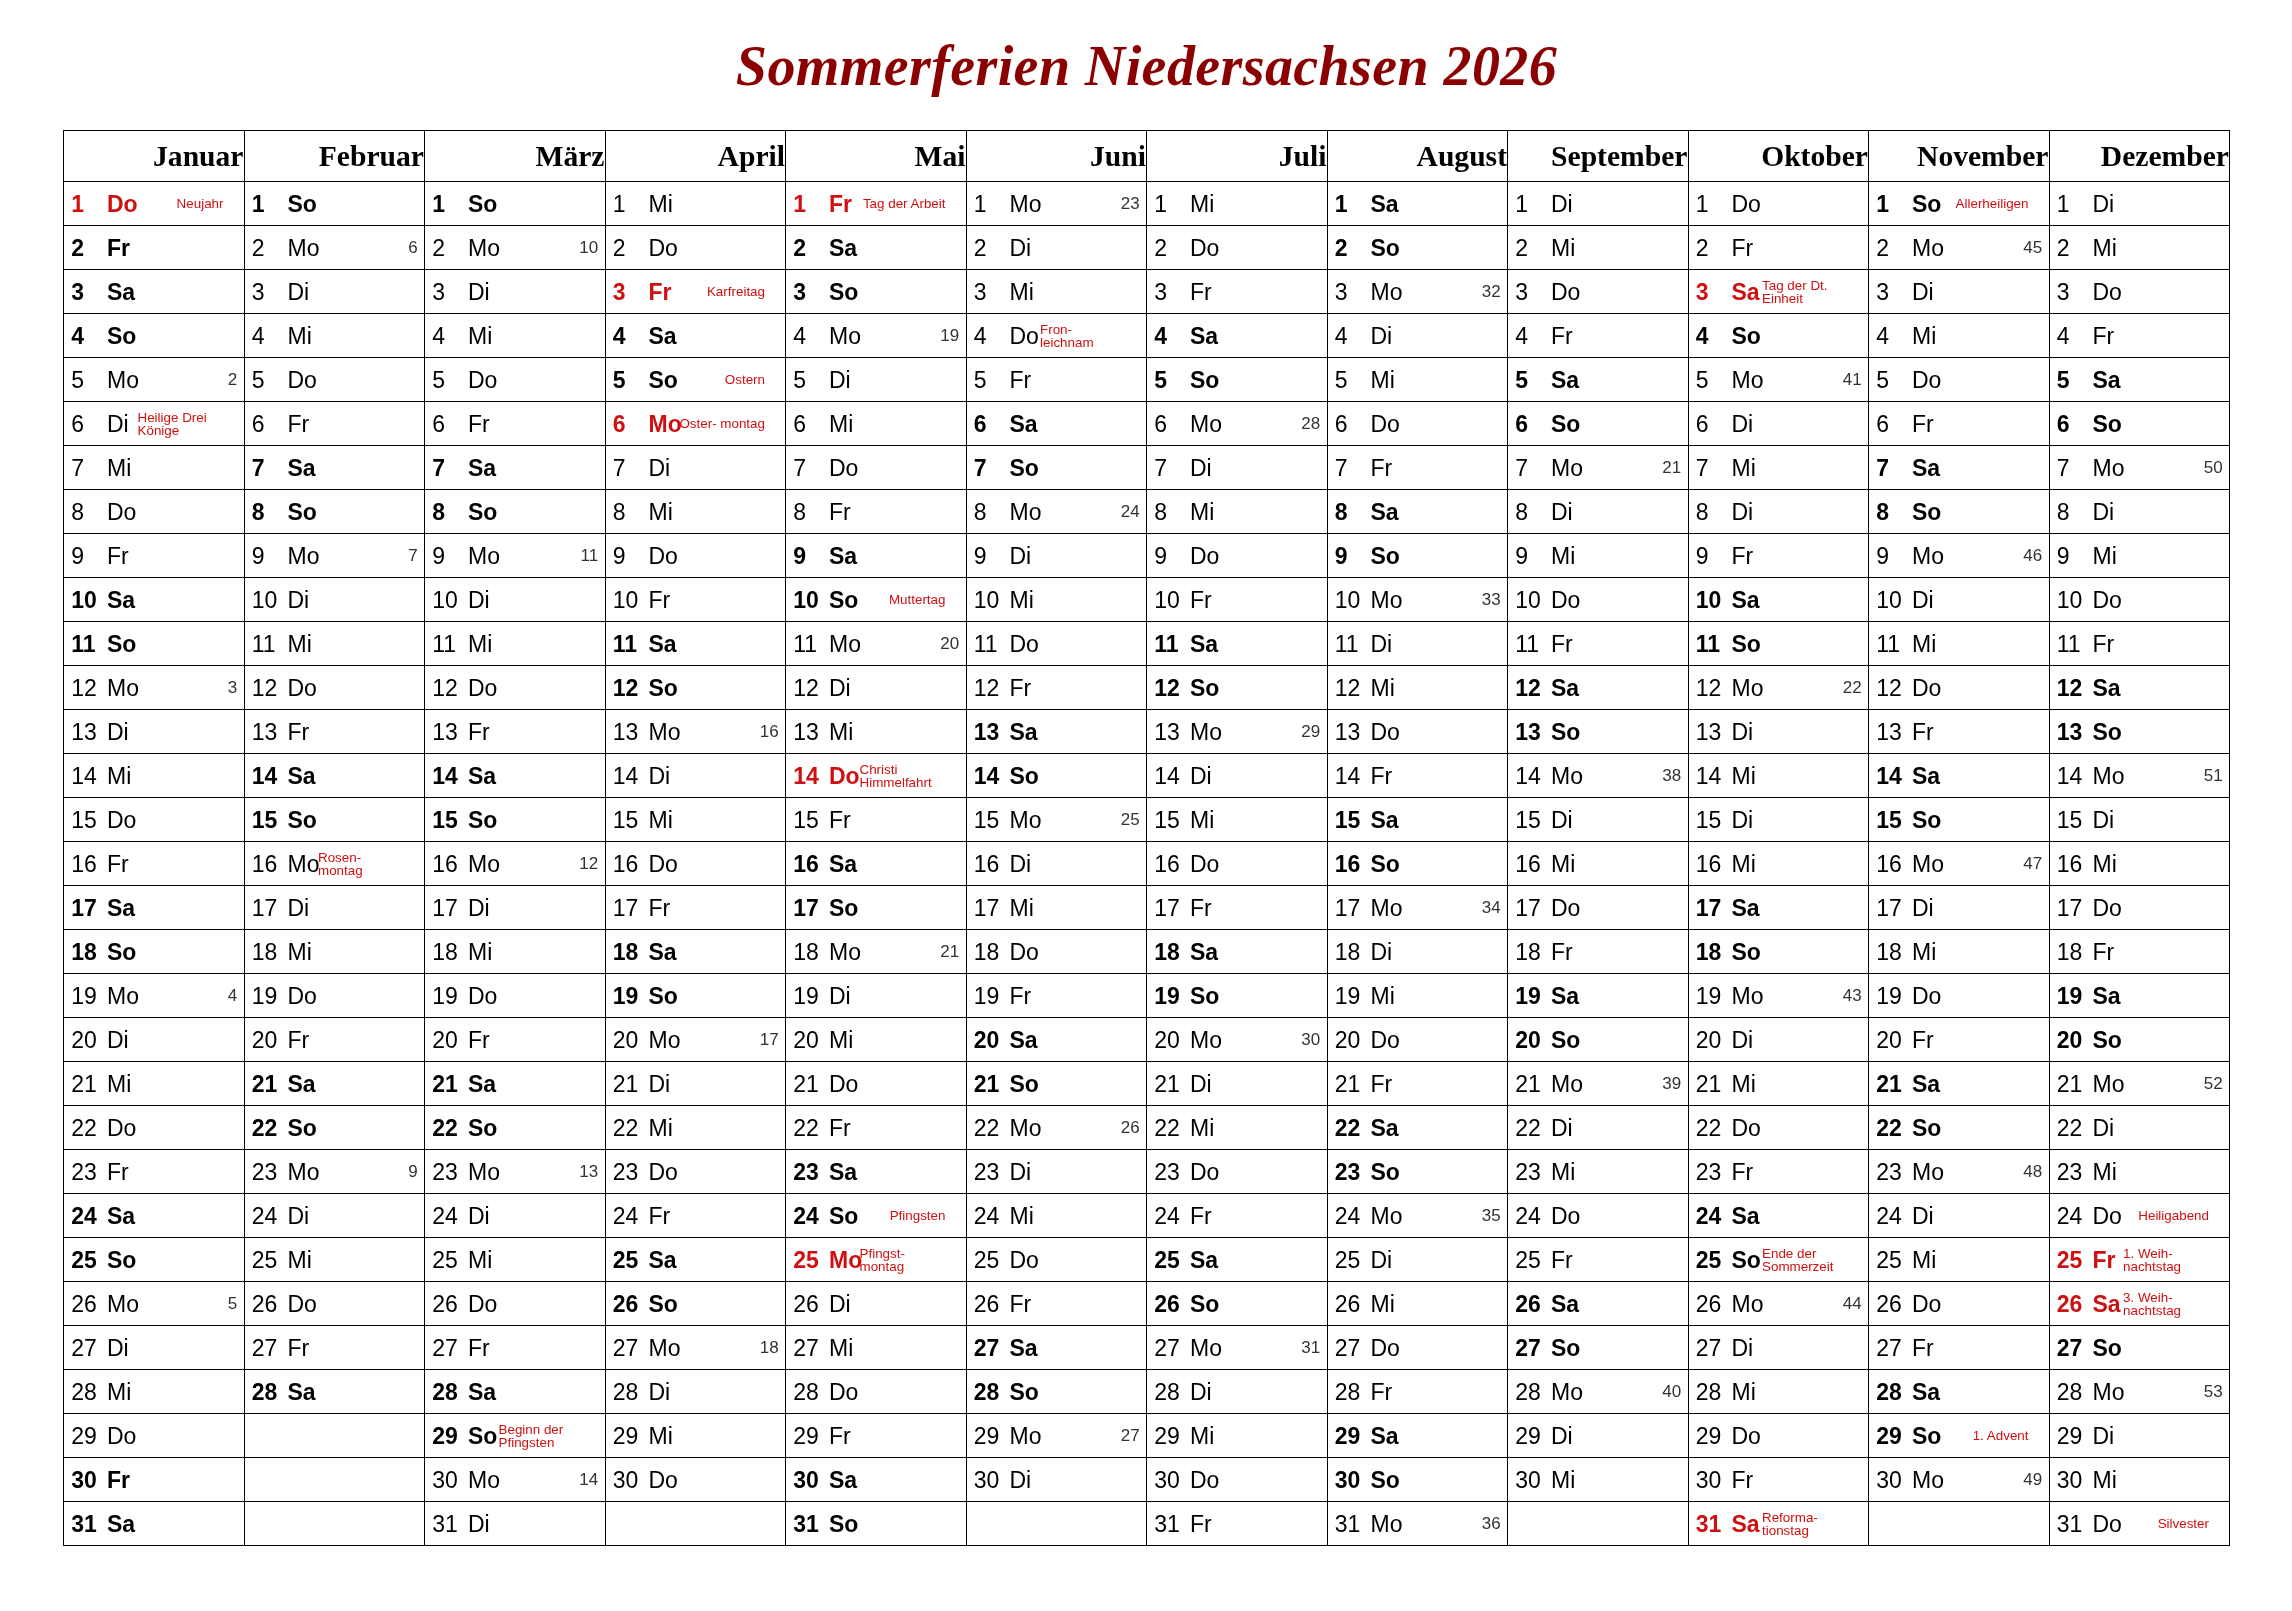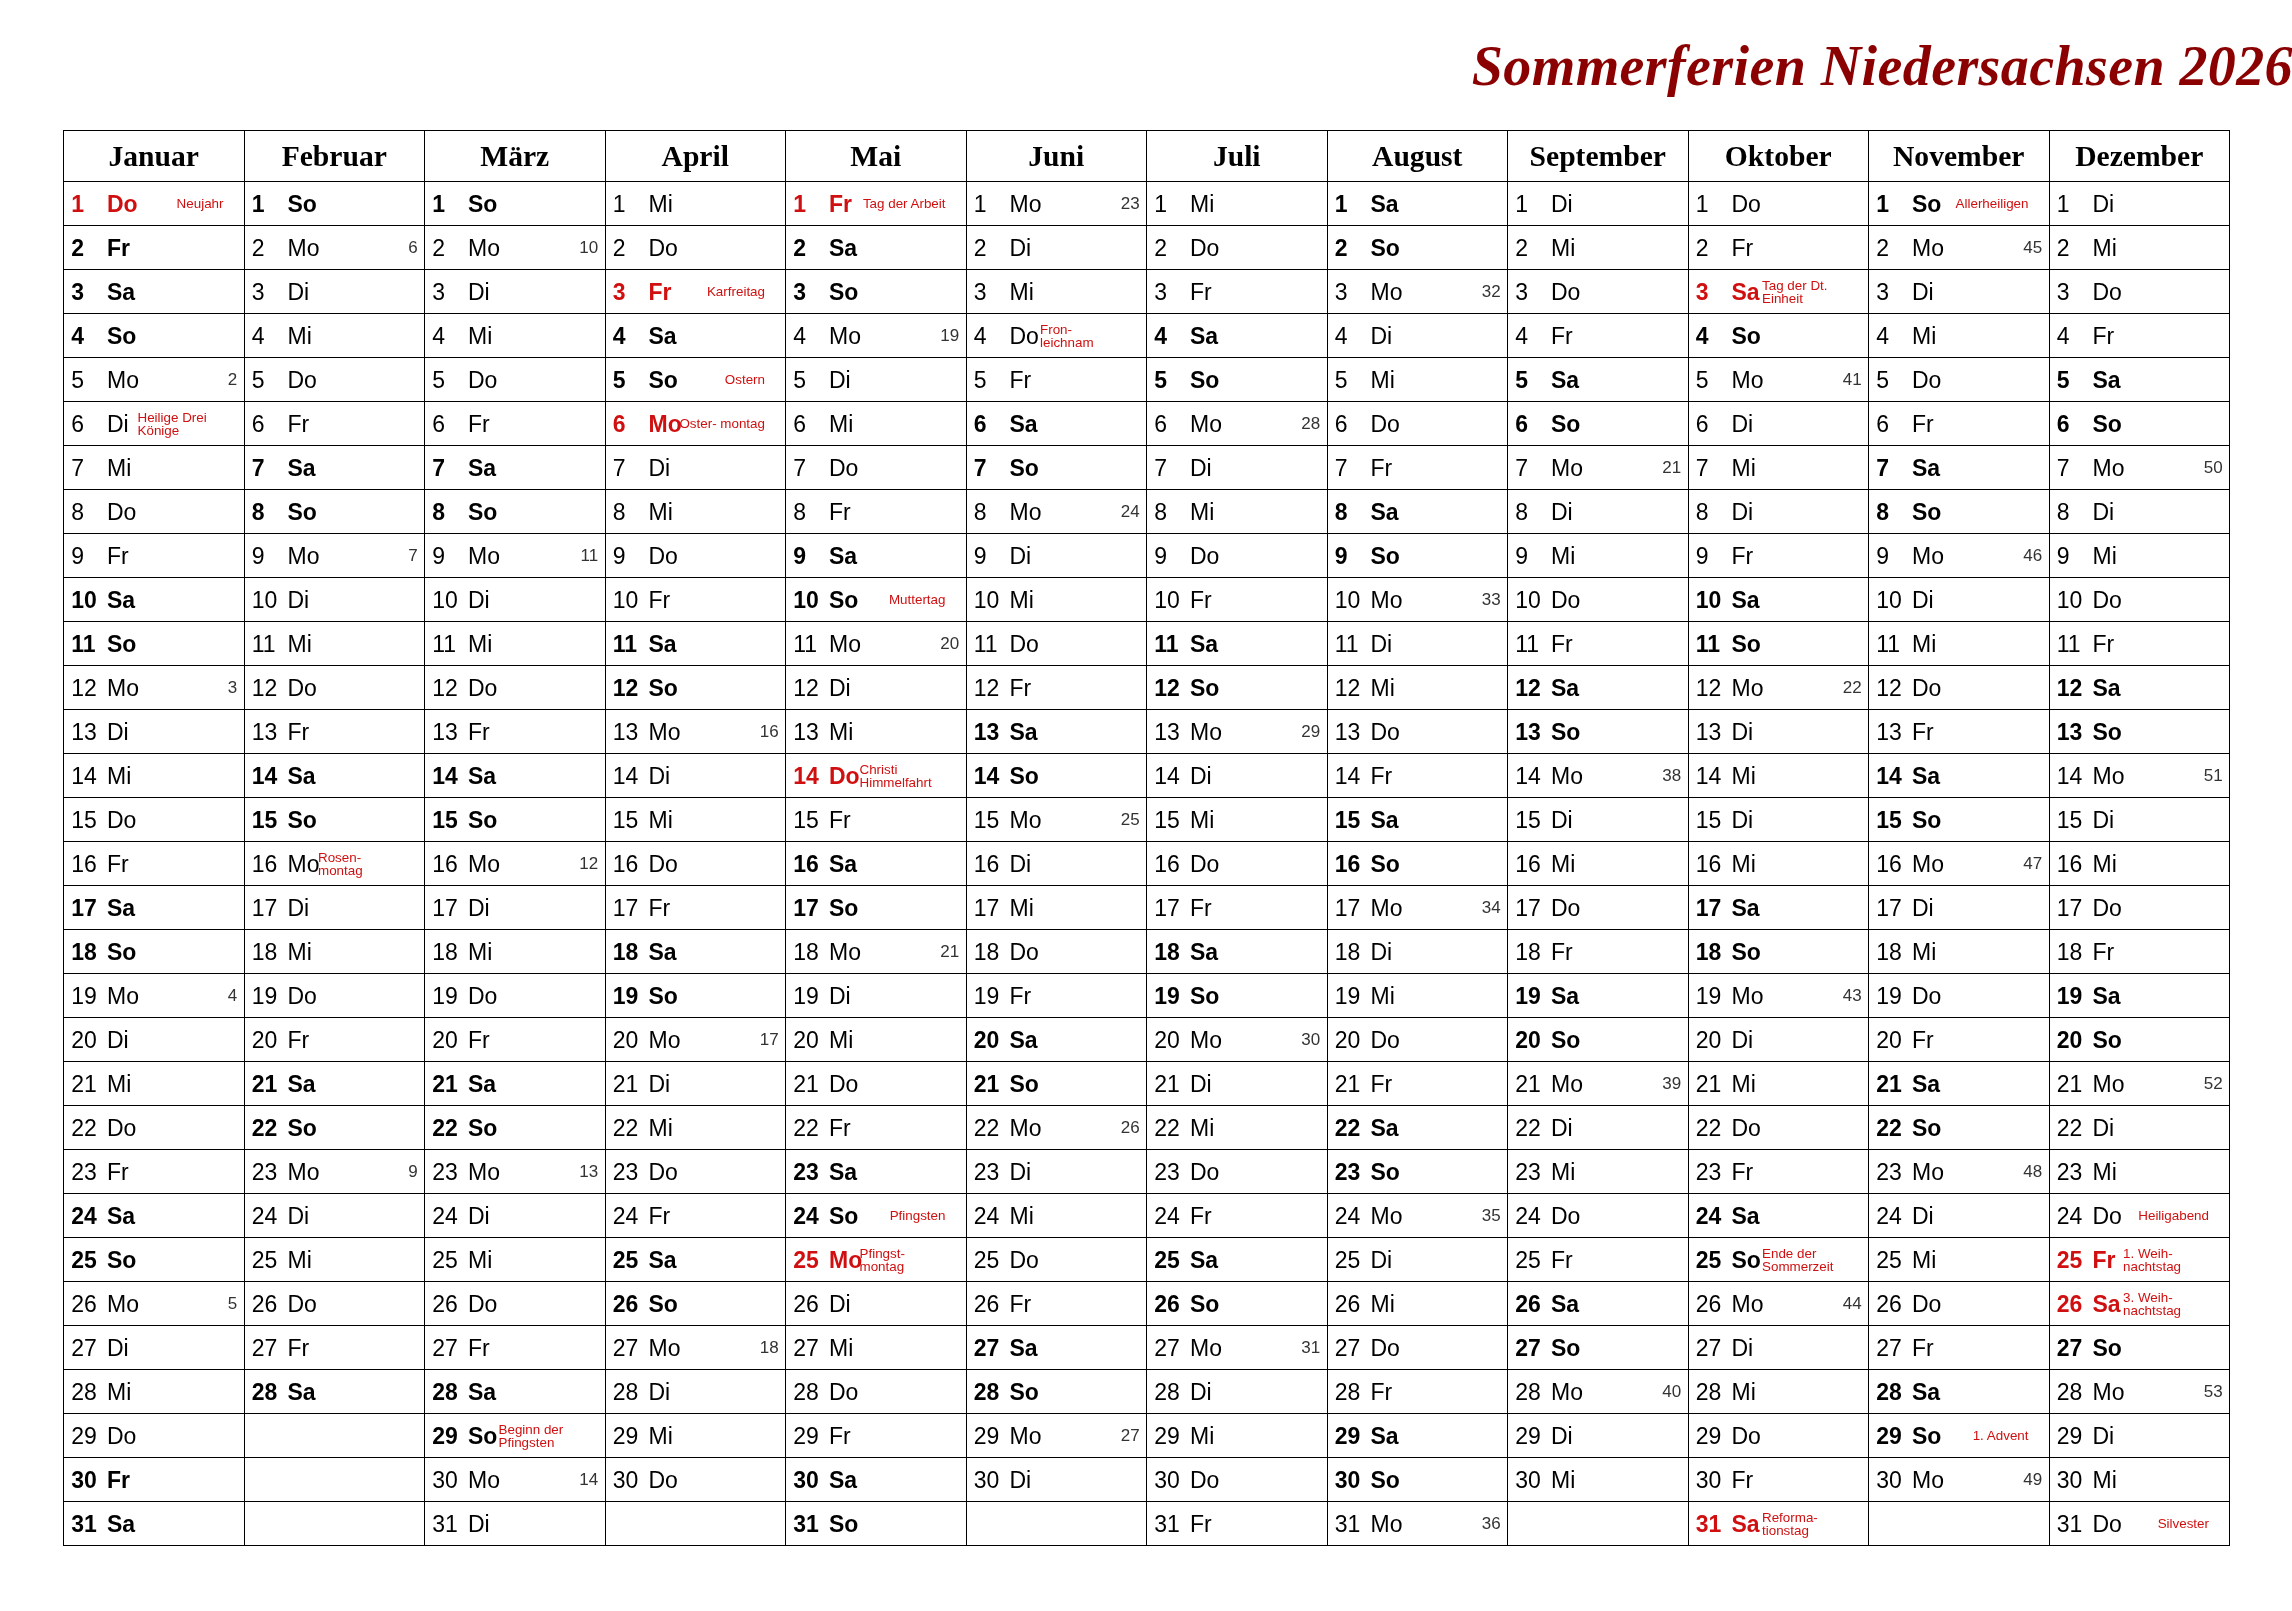--- a/index.html
+++ b/index.html
@@ -4,21 +4,21 @@
 <style>
   html,body{margin:0;padding:0;background:#ffffff;}
   body{
     width:2293px;height:1611px;
     font-family:"Liberation Serif", serif;
     color:#000;
     overflow:hidden;
   }
   .page{position:relative;width:2293px;height:1611px;box-sizing:border-box;padding:0;}
   .title{
-    text-align:right;
+    text-align:center;
     font-family:"Liberation Serif", serif;
     font-weight:bold;
     font-style:italic;
     color:#8b0000;
     font-size:56px;
     letter-spacing:0.4px;
     margin:0;
     padding-top:34px;
   }
   .calwrap{
@@ -31,20 +31,21 @@
     table-layout:fixed;
   }
   table.cal th{
     border:1.3px solid #000;
     font-size:29.6px;
     font-weight:bold;
     font-family:"Liberation Serif", serif;
     height:50px;
     background:#ffffff;
     padding:0;
+    text-align:right;
   }
   table.cal td{
     border:1.1px solid #000;
     height:43px;
     padding:0;
     vertical-align:middle;
     background:#ffffff;
   }
   .cellinner{
     position:relative;

